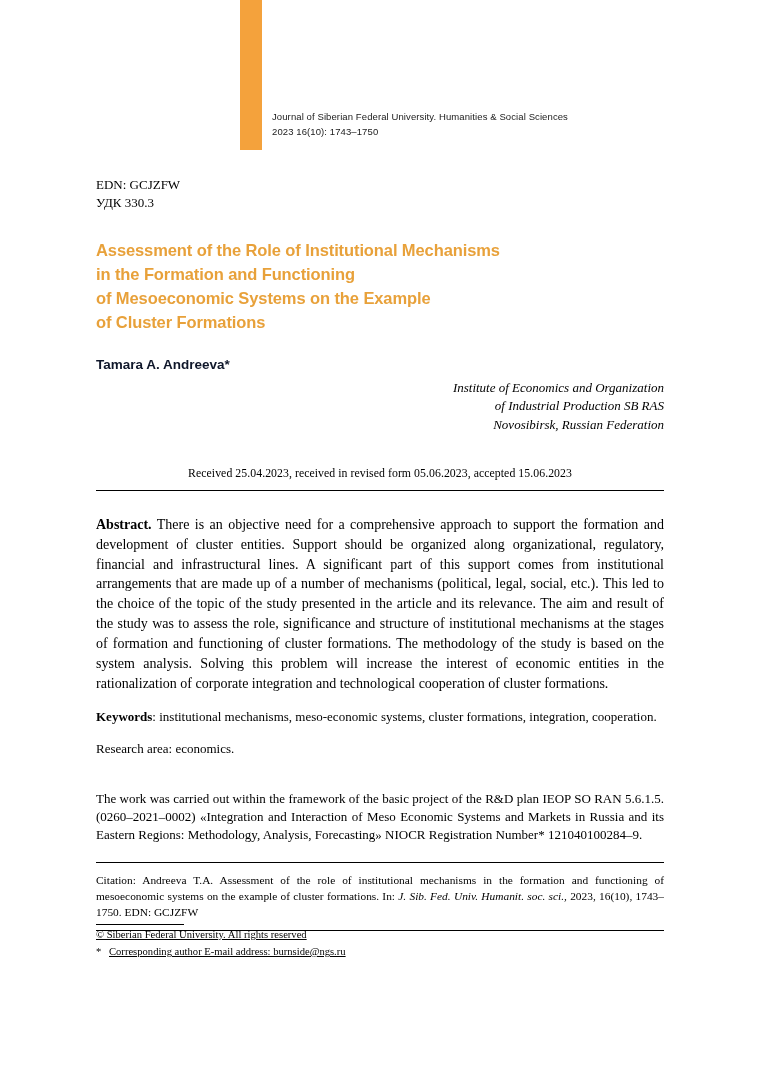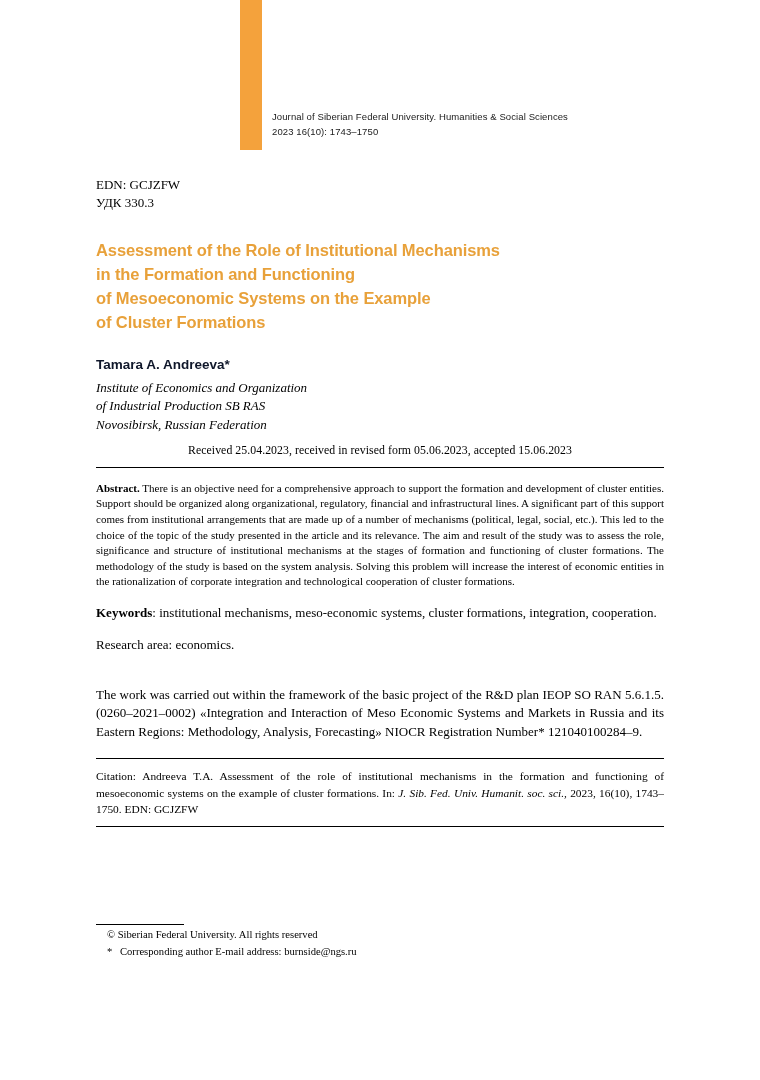--- a/index.html
+++ b/index.html
@@ -76,39 +76,40 @@
     font-size: 13.5px;
     font-weight: bold;
     color: #0f172a;
   }
 
   .affiliation {
     margin-top: 7px;
     font-size: 13px;
     font-style: italic;
     line-height: 1.44;
+    text-align: right;
   }
 
   .received {
-    margin-top: 8px;
+    margin-top: 31px;
     text-align: center;
     font-size: 11.8px;
     letter-spacing: 0.05px;
   }
 
   .rule {
     border: 0;
     border-top: 1px solid #000;
     margin: 9px 0 0 0;
     height: 0;
   }
 
   .abstract {
-    margin-top: 13px;
-    font-size: 11px;
+    margin-top: 24px;
+    font-size: 14px;
     line-height: 1.42;
     text-align: justify;
   }
   .abstract b { font-weight: bold; }
 
   .keywords {
     margin-top: 14px;
     font-size: 13px;
     line-height: 1.42;
     text-align: justify;
@@ -149,25 +150,26 @@
   .footnote-rule {
     position: absolute;
     left: 96px;
     top: 916px;
     width: 88px;
     border: 0;
     border-top: 1px solid #000;
   }
   .footnotes {
     position: absolute;
-    left: 107px;
+    left: 96px;
     top: 926px;
     width: 568px;
     font-size: 10.6px;
     line-height: 1.62;
+    text-decoration: underline;
   }
   .footnotes .fn-line { white-space: nowrap; }
   .fn-star { display: inline-block; width: 13px; }
 
   .page-number {
     position: absolute;
     left: 0;
     top: 980px;
     width: 760px;
     text-align: center;

